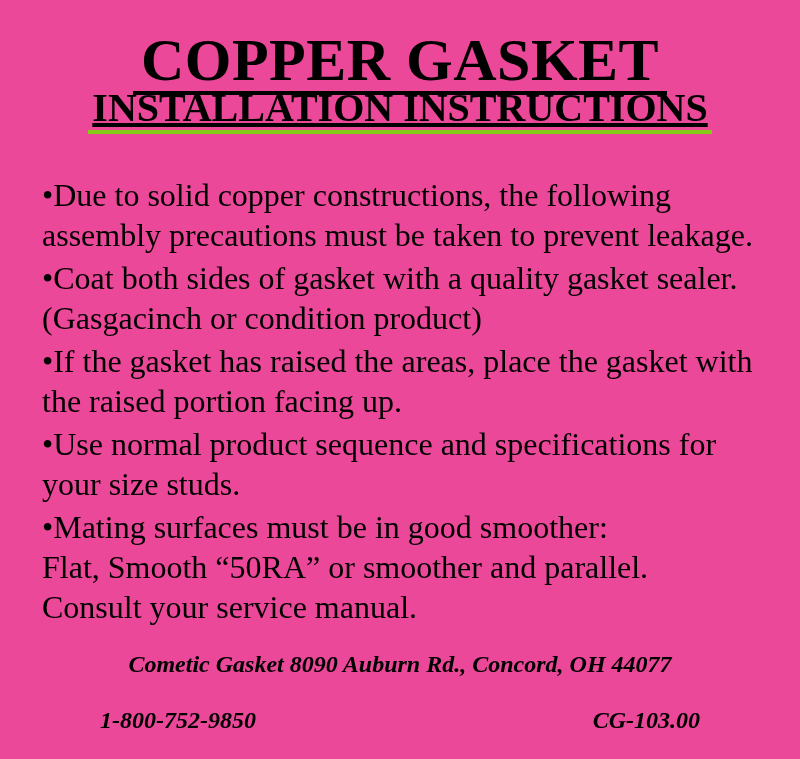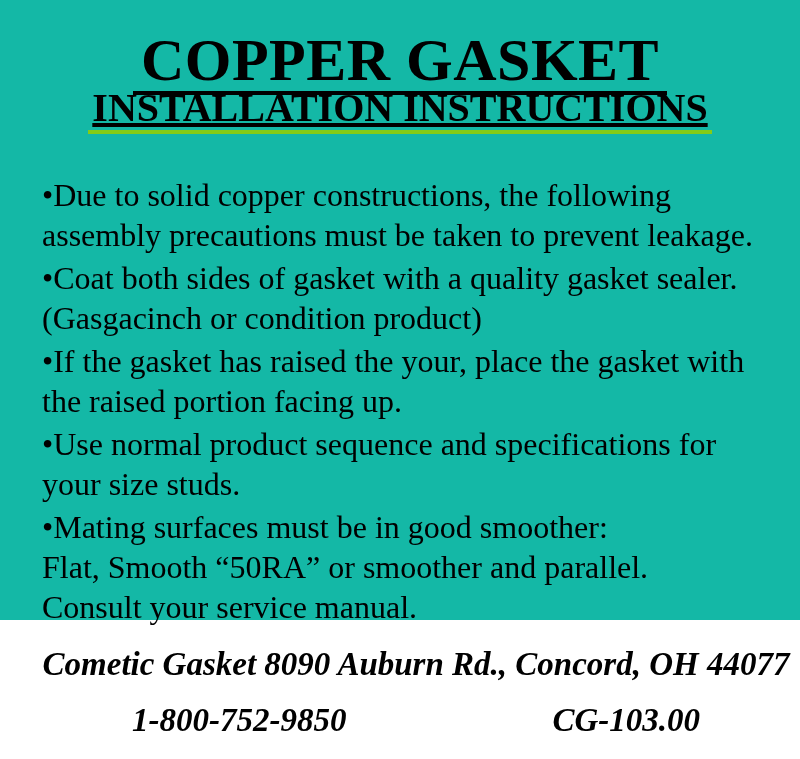--- a/index.html
+++ b/index.html
@@ -10,22 +10,22 @@
   body {
     width: 800px;
     height: 759px;
     overflow: hidden;
     color: #000000;
     font-family: "Liberation Serif", "DejaVu Serif", serif;
   }
   .page {
     position: relative;
     width: 800px;
-    height: 620px;
-    background: #14b8a6;
+    height: 759px;
+    background: #ec4899;
   }
   
   .doc-header {
     text-align: center;
     padding-top: 30px;
   }
   .doc-title {
     margin: 0;
     font-size: 60px;
     line-height: 1;
@@ -61,23 +61,22 @@
   .line {
     display: block;
     white-space: nowrap;
     font-family: Liberation Serif, serif;
   }
   
   .doc-footer {
     margin-top: 17px;
     font-weight: bold;
     font-style: italic;
-    font-size: 33px;
+    font-size: 24px;
     line-height: 40px;
-    padding-left: 32px;
   }
   .footer-address {
     text-align: center;
     white-space: nowrap;
   }
   .footer-row {
     margin-top: 16px;
     display: flex;
     justify-content: space-between;
     padding: 0 100px;
@@ -106,21 +105,21 @@
       <span class="line">•Due to solid copper constructions, the following</span>
       <span class="line">assembly precautions must be taken to prevent leakage.</span>
     </p>
 
     <p class="bullet-item">
       <span class="line">•Coat both sides of gasket with a quality gasket sealer.</span>
       <span class="line">(Gasgacinch or condition product)</span>
     </p>
 
     <p class="bullet-item">
-      <span class="line">•If the gasket has raised the your, place the gasket with</span>
+      <span class="line">•If the gasket has raised the areas, place the gasket with</span>
       <span class="line">the raised portion facing up.</span>
     </p>
 
     <p class="bullet-item">
       <span class="line">•Use normal product sequence and specifications for</span>
       <span class="line">your size studs.</span>
     </p>
 
     <p class="bullet-item">
       <span class="line">•Mating surfaces must be in good smoother:</span>

